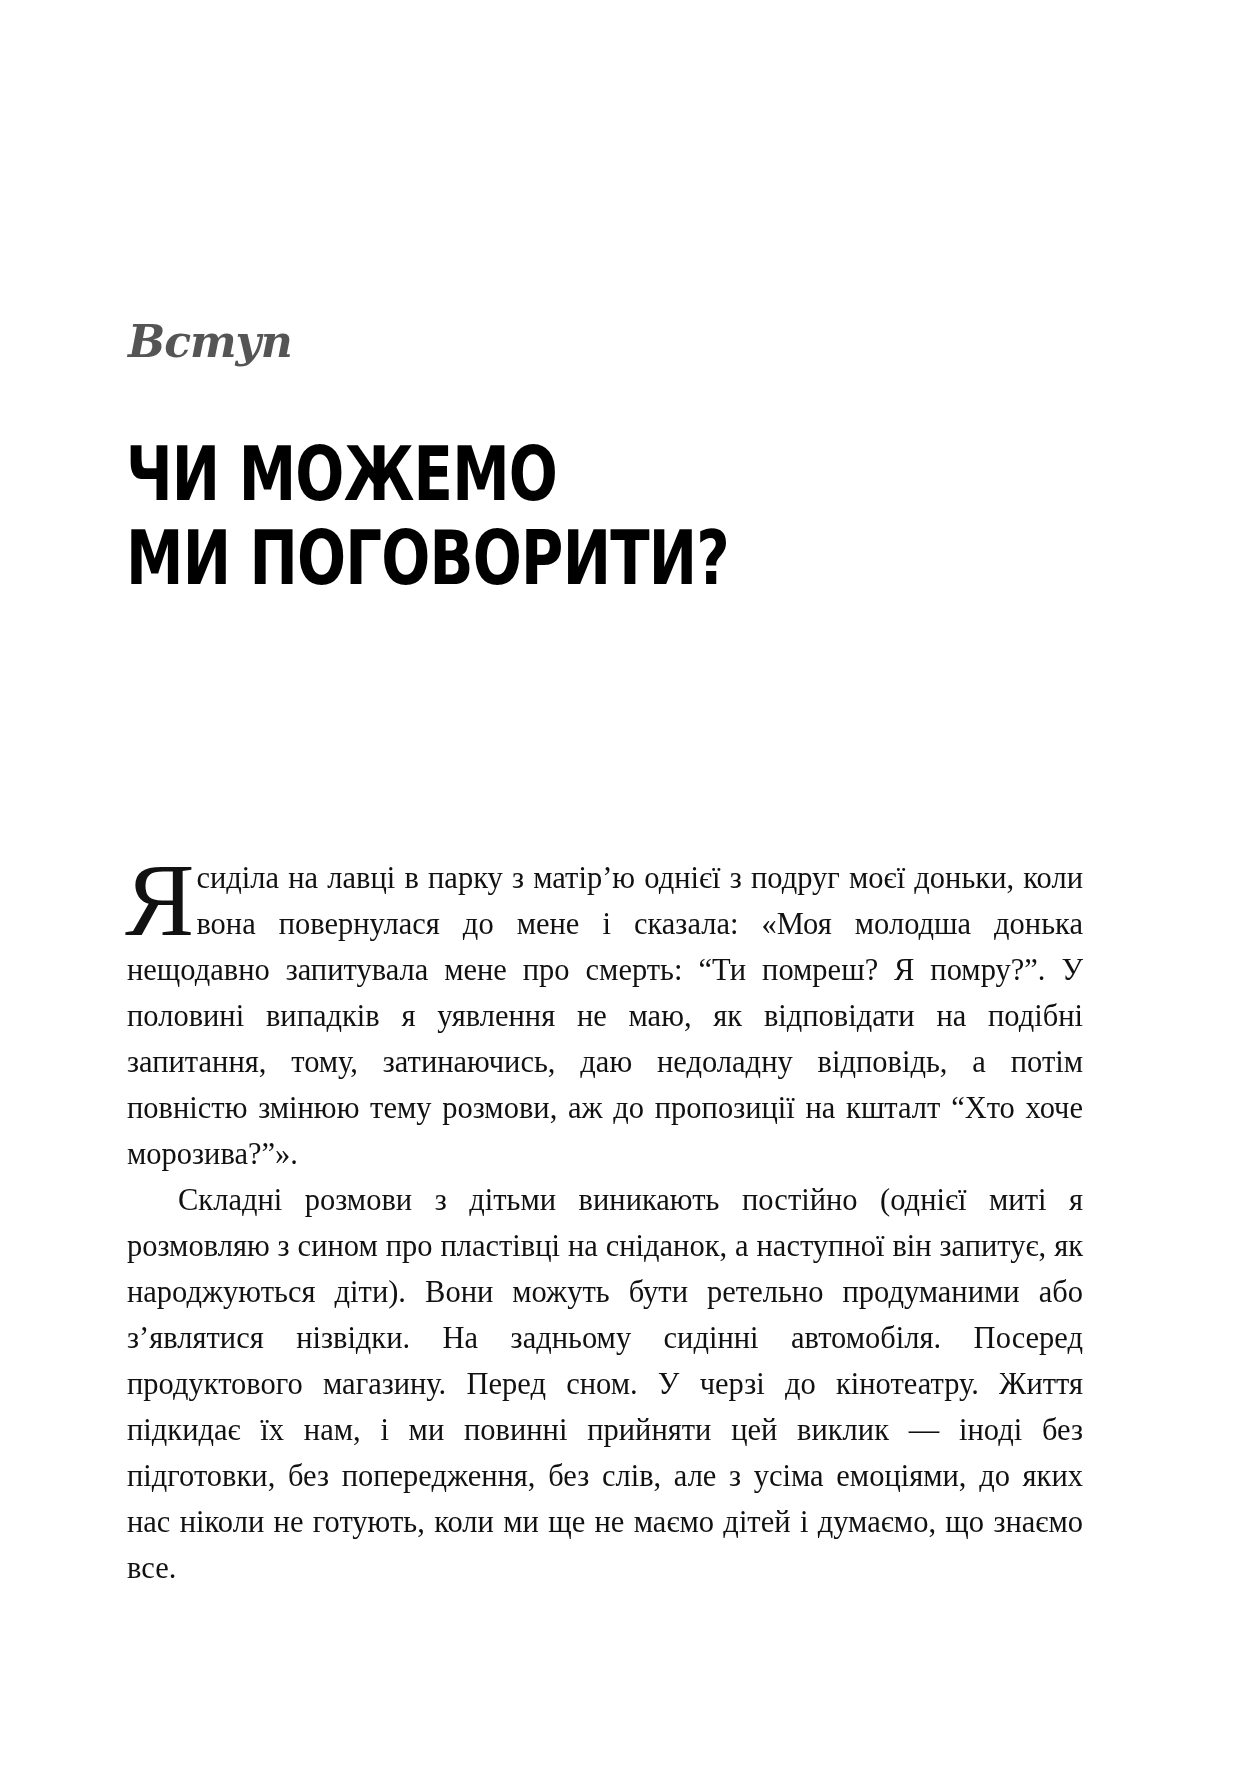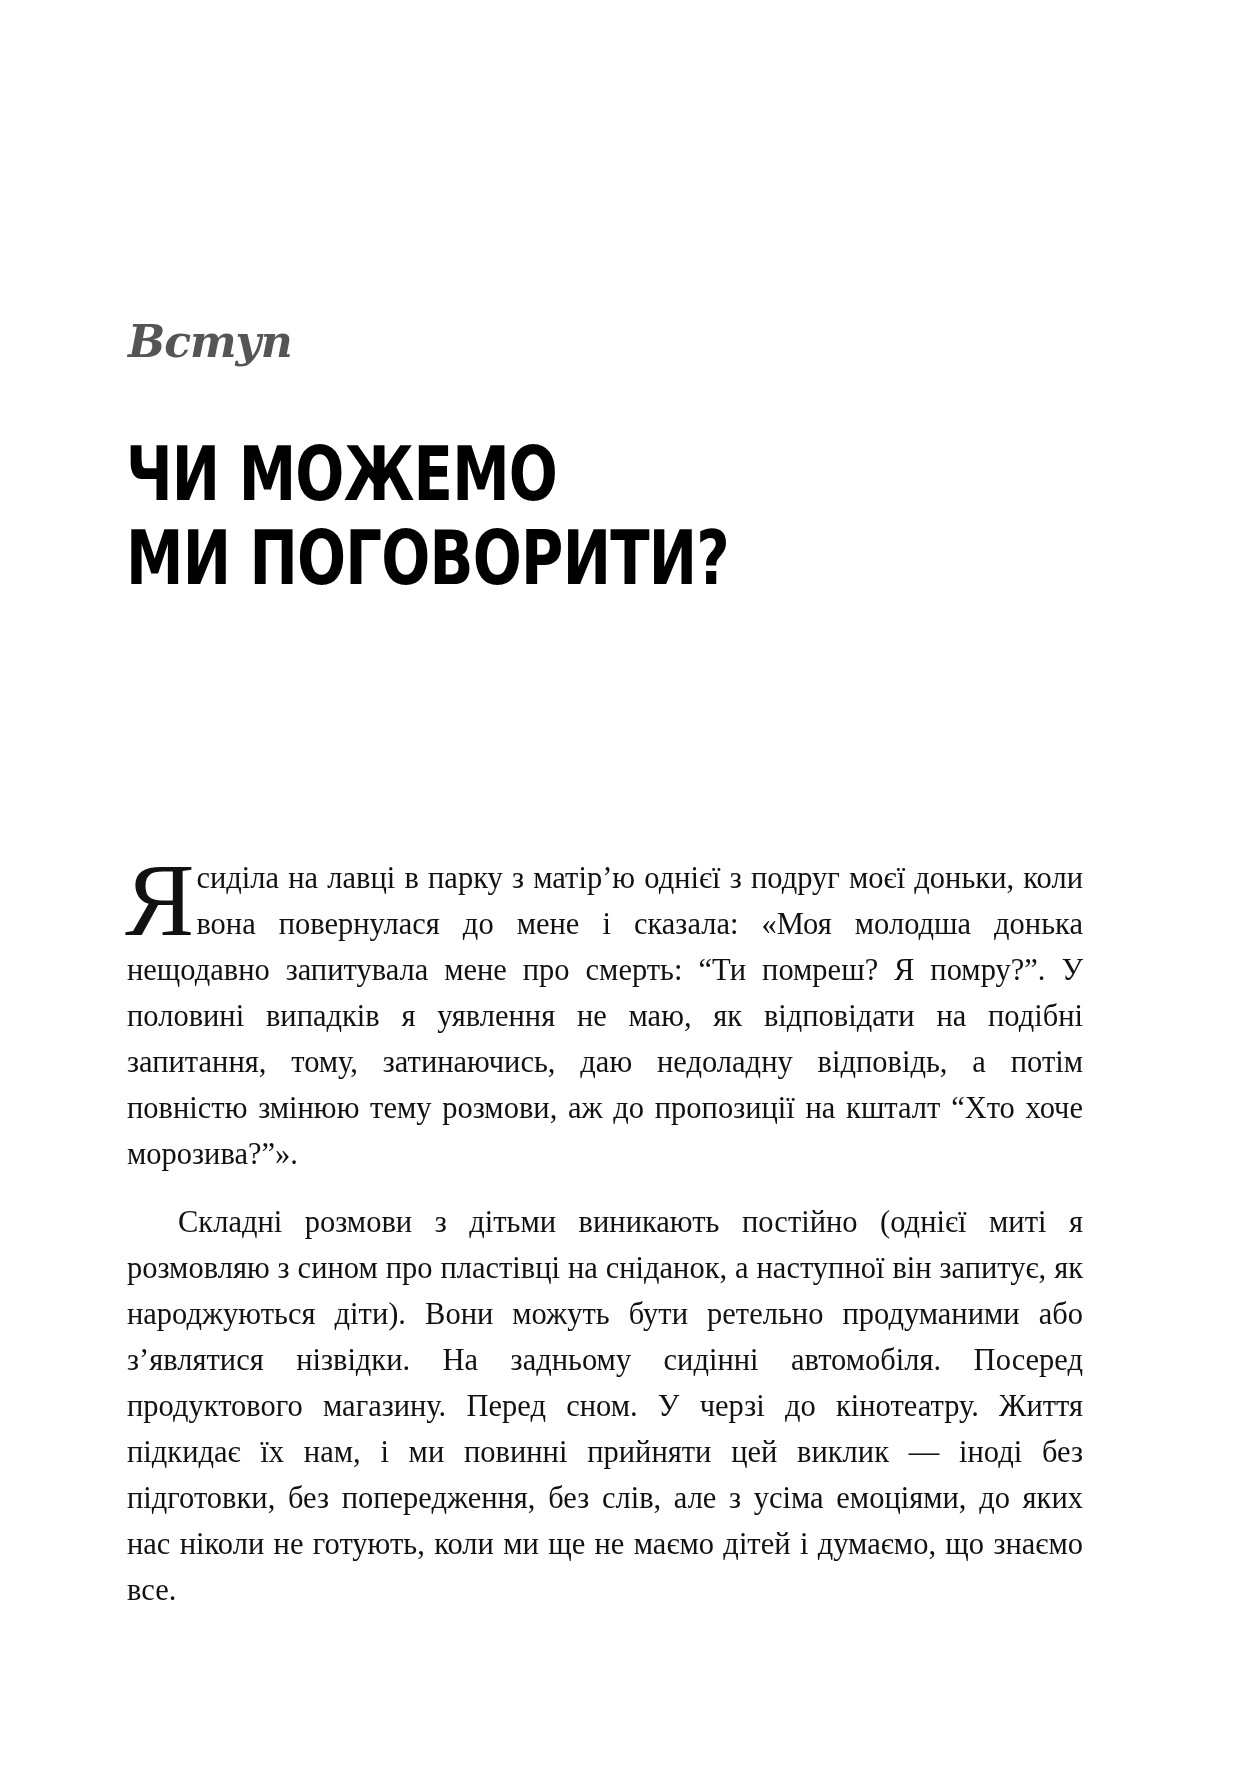--- a/index.html
+++ b/index.html
@@ -51,21 +51,21 @@
       font-size: 30.5px;
       line-height: 46px;
       color: #111111;
       text-align: justify;
     }
     .body-text p {
       margin: 0;
       text-align: justify;
       text-align-last: left;
     }
-    .body-text p.indent { text-indent: 51px; margin-top: 22px; }
+    .body-text p.indent { text-indent: 51px; }
     .drop-cap {
       float: left;
       font-family: "Liberation Serif", serif;
       font-size: 104px;
       line-height: 78px;
       margin-top: 6px;
       margin-right: 2px;
       margin-left: -2px;
       color: #111111;
     }

